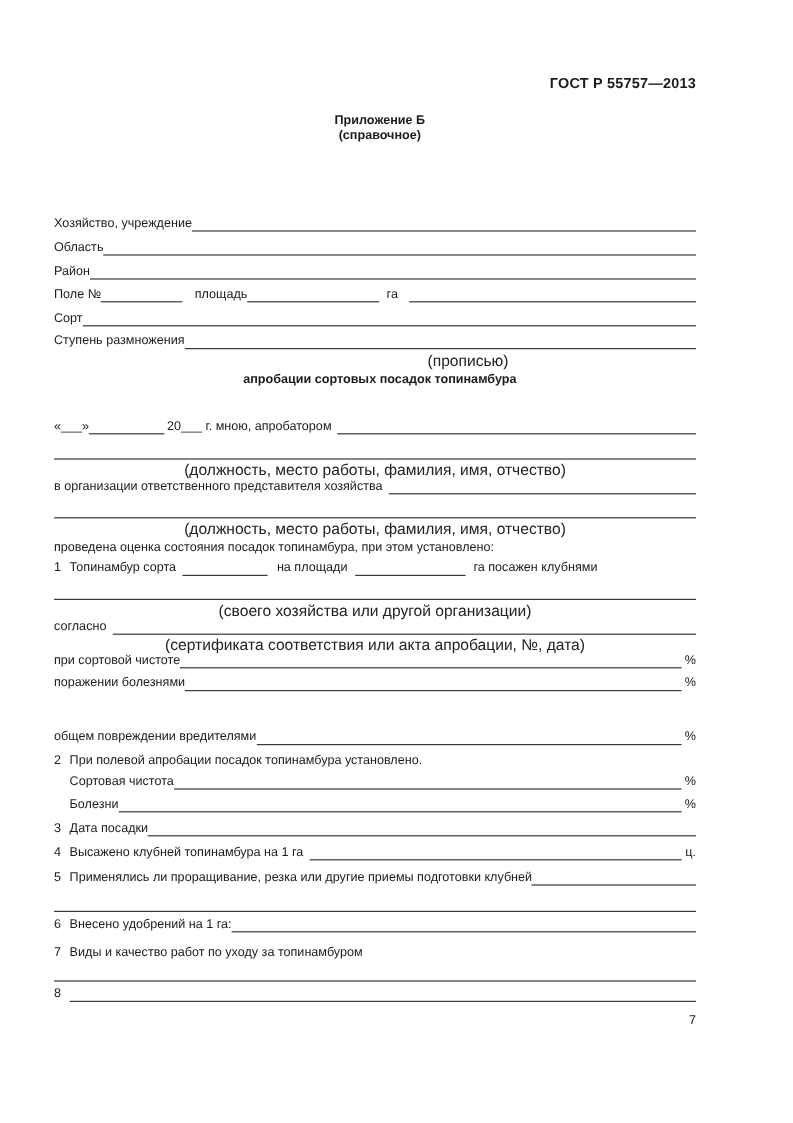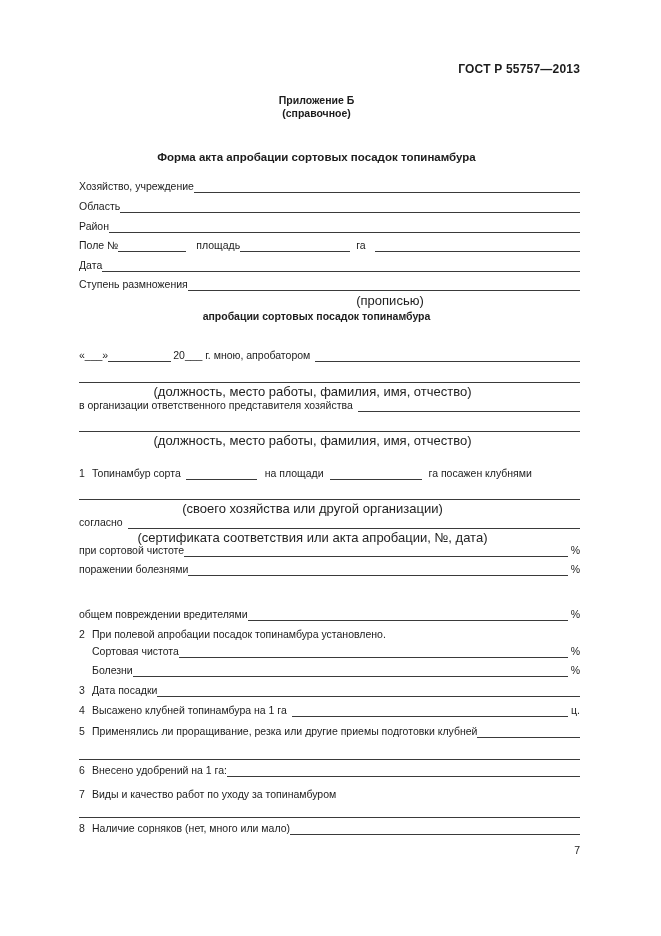--- a/index.html
+++ b/index.html
@@ -20,21 +20,21 @@
     position:absolute;top:151px;left:45px;right:73px;
     text-align:center;font-size:11.5px;font-weight:bold;
   }
   .act-heading{
     position:absolute;top:310px;left:45px;right:73px;
     text-align:center;font-size:10.5px;font-weight:bold;line-height:13.5px;
   }
   .row{
     position:absolute;left:45px;right:81px;height:16px;
     display:flex;align-items:flex-end;
-    font-size:10.5px;line-height:13px;white-space:pre;margin-left:34px;
+    font-size:10.5px;line-height:13px;white-space:pre;
   }
   .row.sub{left:58px;}
   .fill{flex:1;height:100%;border-bottom:1px solid #3a3a3a;}
   .ufix{height:100%;border-bottom:1px solid #3a3a3a;}
   .num{display:inline-block;width:13px;}
   .suffix{margin-left:3px;}
   .caption{
     position:absolute;left:45px;right:81px;
     text-align:center;font-size:13px;color:#222;
   }
@@ -49,21 +49,20 @@
 
 <div class="page">
 
   <div class="gost">ГОСТ Р 55757—2013</div>
 
   <div class="appendix">
     <div>Приложение Б</div>
     <div>(справочное)</div>
   </div>
 
-  <div class="title">Форма акта апробации сортовых посадок топинамбура</div>
 
   <div class="row" style="top:177px">
     <span class="lbl">Хозяйство, учреждение</span>
     <span class="fill"></span>
   </div>
 
   <div class="row" style="top:197px">
     <span class="lbl">Область</span>
     <span class="fill"></span>
   </div>
@@ -76,21 +75,21 @@
   <div class="row" style="top:236px">
     <span class="lbl">Поле №</span>
     <span class="ufix" style="width:68px"></span>
     <span class="lbl" style="margin-left:10px">площадь</span>
     <span class="ufix" style="width:110px"></span>
     <span class="lbl" style="margin-left:6px;margin-right:9px">га</span>
     <span class="fill"></span>
   </div>
 
   <div class="row" style="top:256px">
-    <span class="lbl">Дата</span>
+    <span class="lbl">Сорт</span>
     <span class="fill"></span>
   </div>
 
   <div class="row" style="top:275px">
     <span class="lbl">Ступень размножения</span>
     <span class="fill"></span>
   </div>
 
   <div class="caption shift-right" style="top:293px">(прописью)</div>
 
@@ -113,20 +112,23 @@
   <div class="row" style="top:396px">
     <span class="lbl">в организации ответственного представителя хозяйства</span>
     <span class="fill" style="margin-left:5px"></span>
   </div>
 
   <div class="row" style="top:416px">
     <span class="fill"></span>
   </div>
   <div class="caption" style="top:433px">(должность, место работы, фамилия, имя, отчество)</div>
 
+  <div class="row" style="top:447px">
+    <span class="lbl">проведена оценка состояния посадок топинамбура, при этом установлено:</span>
+  </div>
 
   <div class="row" style="top:464px">
     <span class="num">1</span>
     <span class="lbl">Топинамбур сорта</span>
     <span class="ufix" style="width:71px;margin-left:5px"></span>
     <span class="lbl" style="margin-left:8px;margin-right:6px">на площади</span>
     <span class="ufix" style="width:92px"></span>
     <span class="lbl" style="margin-left:7px">га посажен клубнями</span>
   </div>
 
@@ -208,19 +210,18 @@
   <div class="row" style="top:785px">
     <span class="num">7</span>
     <span class="lbl">Виды и качество работ по уходу за топинамбуром</span>
   </div>
   <div class="row" style="top:802px">
     <span class="fill"></span>
   </div>
 
   <div class="row" style="top:819px">
     <span class="num">8</span>
-    <span class="lbl">Наличие сорняков (нет, много или мало)</span>
     <span class="fill"></span>
   </div>
 
   <div class="pageno">7</div>
 
 </div>
 
 </body></html>

